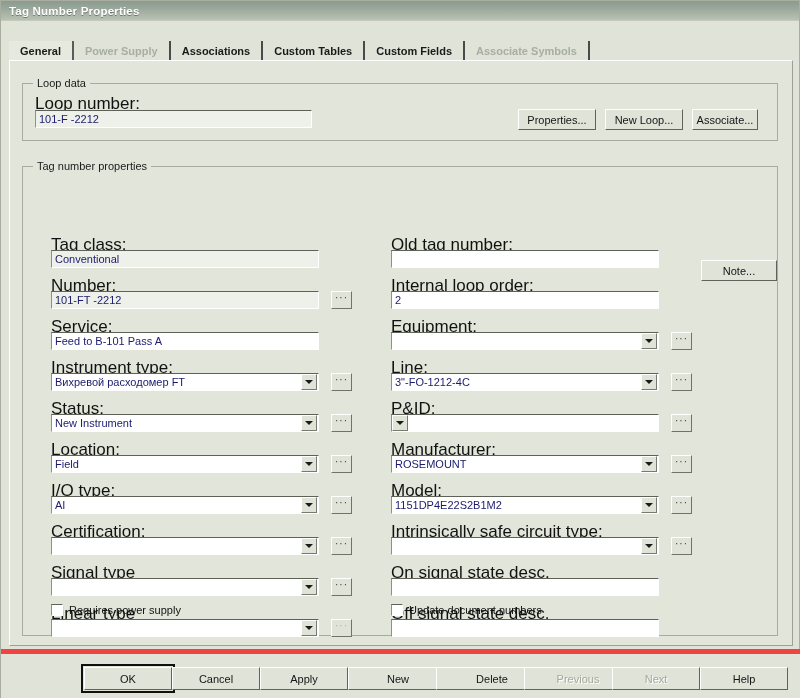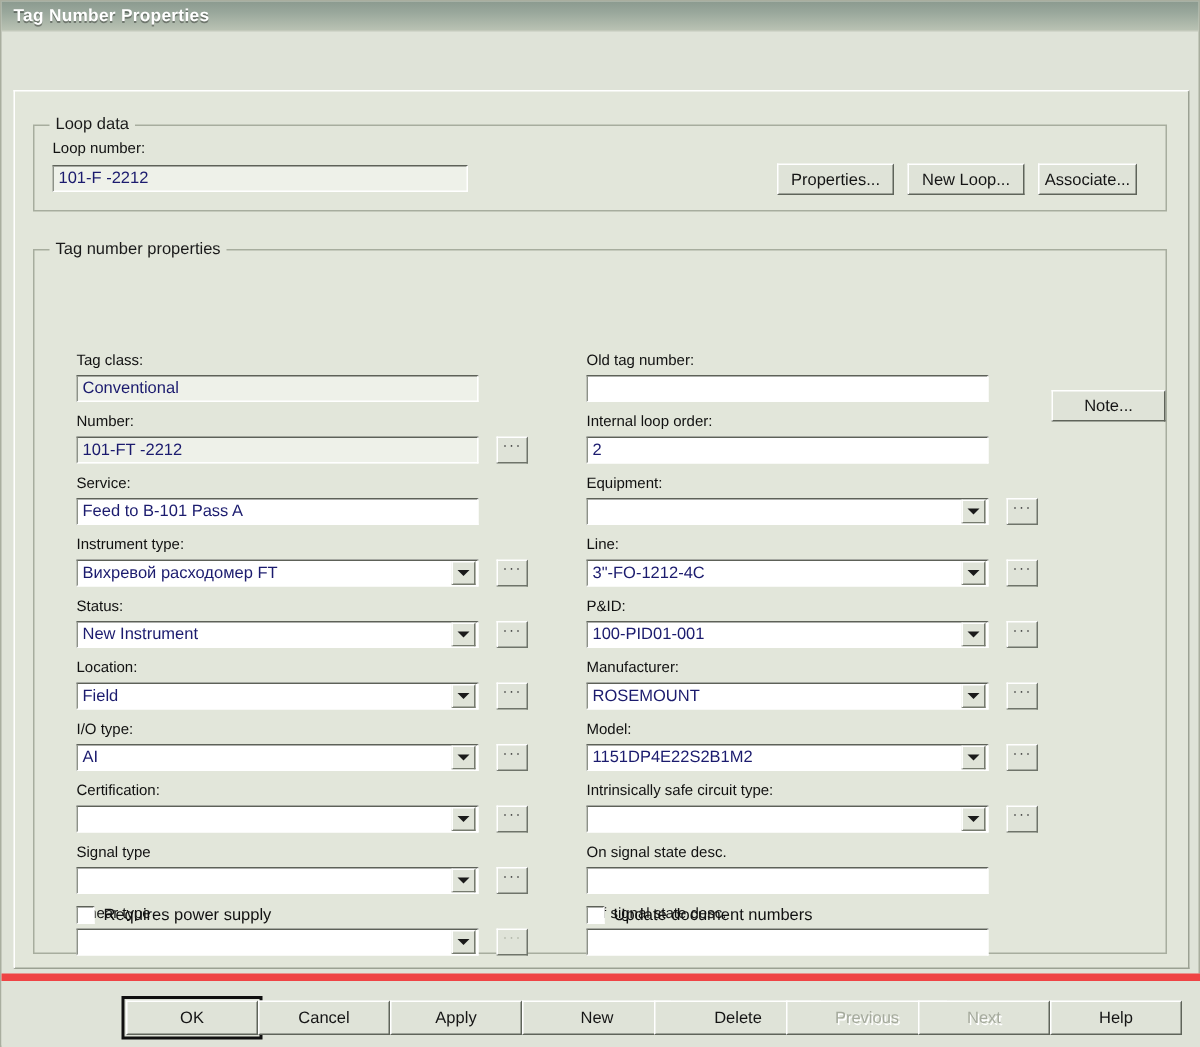--- a/index.html
+++ b/index.html
@@ -84,21 +84,21 @@
     top: -7px; left: 10px;
     background: #e2e6da;
     padding: 0 4px;
     font-size: 11px;
     color: #1a1a1a;
   }
 
   
   .lbl {
     position: absolute;
-    font-size: 10px;
+    font-size: 17px;
     color: #111;
     white-space: nowrap;
   }
 
   
   .field {
     position: absolute;
     height: 18px;
     background: #ffffff;
     border-top: 1px solid #5d6158;
@@ -219,20 +219,40 @@
 </style>
 </head>
 <body>
 
 <div id="window">
 
   <div id="titlebar">
     <span class="title-text">Tag Number Properties</span>
   </div>
 
+  <div id="tabstrip">
+      <div class="tab active">
+        <span>General</span>
+      </div>
+      <div class="tab disabled">
+        <span>Power Supply</span>
+      </div>
+      <div class="tab">
+        <span>Associations</span>
+      </div>
+      <div class="tab">
+        <span>Custom Tables</span>
+      </div>
+      <div class="tab">
+        <span>Custom Fields</span>
+      </div>
+      <div class="tab disabled">
+        <span>Associate Symbols</span>
+      </div>
+    </div>
 
   <div id="tabpage">
 
     <div class="groupbox" style="left:12px; top:22px; width:756px; height:58px;">
       <span class="gb-title">Loop data</span>
       <span class="lbl" style="left:12px; top:10px;">Loop number:</span>
       <div class="field readonly-white" style="left:12px; top:26px; width:277px;">
         <span>101-F -2212</span>
       </div>
       <div class="btn" style="left:495px; top:25px; width:78px; height:21px;">
@@ -326,21 +346,20 @@
           </div>
           <div class="ellbtn" style="left: 648px; top: 165px;">···</div>
           <span class="lbl" style="left: 368px; top: 191px;">Line:</span>
           <div class="combo" style="left: 368px; top: 206px; width: 268px;">
             <span class="ctext">3"-FO-1212-4C</span>
             <span class="carrow"></span>
           </div>
           <div class="ellbtn" style="left: 648px; top: 206px;">···</div>
           <span class="lbl" style="left: 368px; top: 232px;">P&amp;ID:</span>
           <div class="combo" style="left: 368px; top: 247px; width: 268px;">
-            <span class="ctext">100-PID01-001</span>
             <span class="carrow"></span>
           </div>
           <div class="ellbtn" style="left: 648px; top: 247px;">···</div>
           <span class="lbl" style="left: 368px; top: 273px;">Manufacturer:</span>
           <div class="combo" style="left: 368px; top: 288px; width: 268px;">
             <span class="ctext">ROSEMOUNT</span>
             <span class="carrow"></span>
           </div>
           <div class="ellbtn" style="left: 648px; top: 288px;">···</div>
           <span class="lbl" style="left: 368px; top: 314px;">Model:</span>

